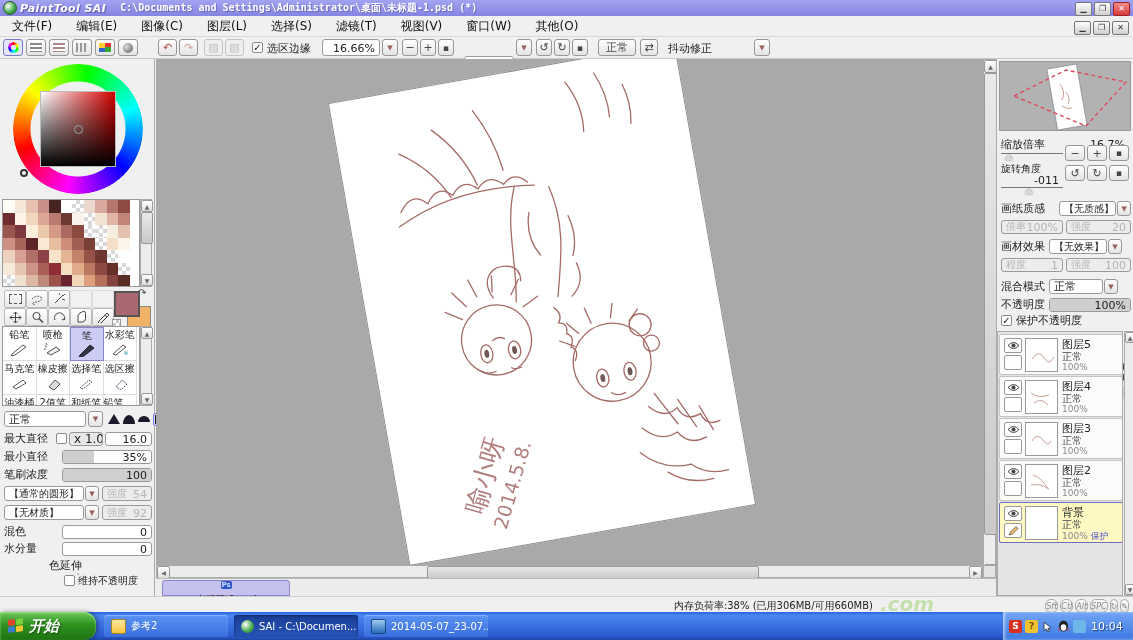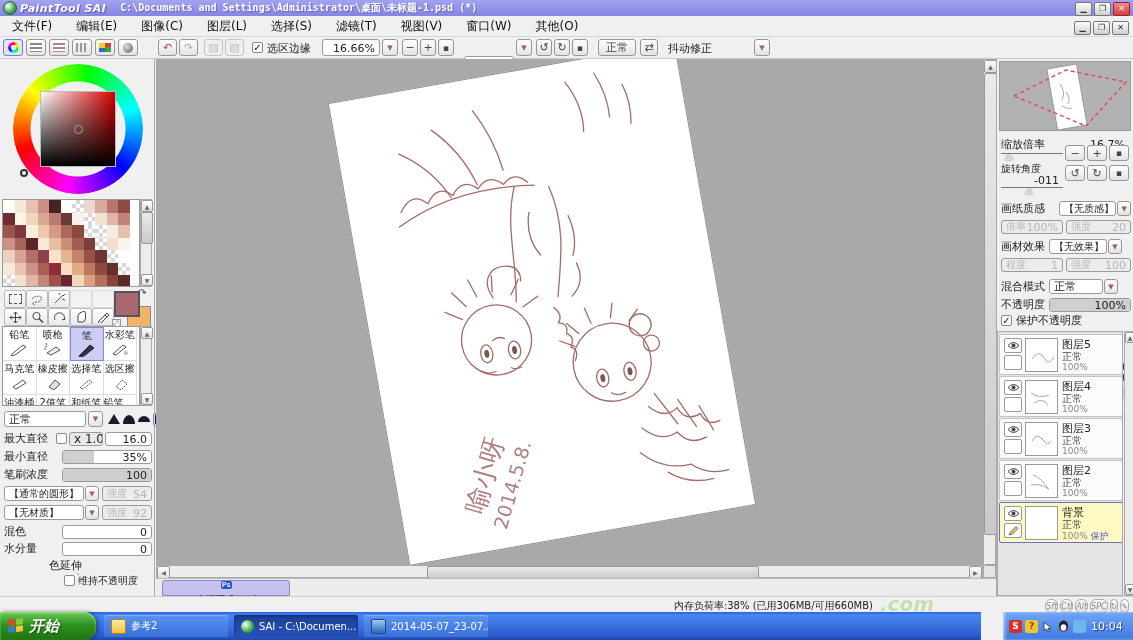--- a/index.html
+++ b/index.html
@@ -103,21 +103,21 @@
   .lrow{position:absolute;left:1px;width:122px;height:39px;background:#fbfbfb;border:1px solid #c4c4c4;border-radius:2px;}
   .lrow.sel{background:#fef9c3;border-color:#6f6fc2;}
   .eyebox{position:absolute;left:4px;top:3px;width:16px;height:13px;border:1px solid #999;background:#fff;border-radius:2px;display:flex;align-items:center;justify-content:center;}
   .subbox{position:absolute;left:4px;top:20px;width:16px;height:13px;border:1px solid #999;background:#fff;border-radius:2px;display:flex;align-items:center;justify-content:center;}
   .lthumb{position:absolute;left:25px;top:3px;width:31px;height:32px;border:1px solid #999;background:#fff;}
   .lname{position:absolute;left:62px;top:2px;font-size:11px;color:#222;}
   .lmode{position:absolute;left:62px;top:15px;font-size:10px;color:#444;}
   .lopa{position:absolute;left:62px;top:27px;font-size:9px;color:#8a8a8a;}
   .lbadge{color:#5050d0;}
   
-  #taskbar{left:0;top:612px;width:981px;height:28px;background:linear-gradient(#2663e0,#4a86ef 12%,#2a5bd0 85%,#1f47a8);}
+  #taskbar{left:0;top:612px;width:1133px;height:28px;background:linear-gradient(#2663e0,#4a86ef 12%,#2a5bd0 85%,#1f47a8);}
   #startbtn{left:0;top:0;width:96px;height:28px;border-radius:0 12px 12px 0;
             background:linear-gradient(#6cc95a,#2f9420 45%,#1e7212);box-shadow:inset 0 1px 2px #9fe58a, 2px 0 4px rgba(0,0,0,.4);
             display:flex;align-items:center;gap:5px;padding-left:8px;}
   #startbtn span{color:#fff;font-size:15px;font-weight:bold;font-style:italic;text-shadow:1px 1px 2px #14500c;}
   .xpflag{width:16px;height:14px;display:grid;grid-template-columns:7px 7px;grid-template-rows:6px 6px;gap:1px;transform:skewY(-6deg);}
   .xpflag i{border-radius:1px;}
   .taskbtn{top:3px;height:22px;border-radius:3px;background:linear-gradient(#5a92f2,#3a6fdc);box-shadow:inset 0 1px 1px #8cb4f8;
            display:flex;align-items:center;gap:5px;padding:0 7px;color:#fff;font-size:10px;white-space:nowrap;overflow:hidden;}
   .taskbtn.active{background:linear-gradient(#1c3f96,#2753b8);box-shadow:inset 0 1px 3px #122a66;}
   .ticon{width:13px;height:13px;border-radius:2px;flex:0 0 auto;}

